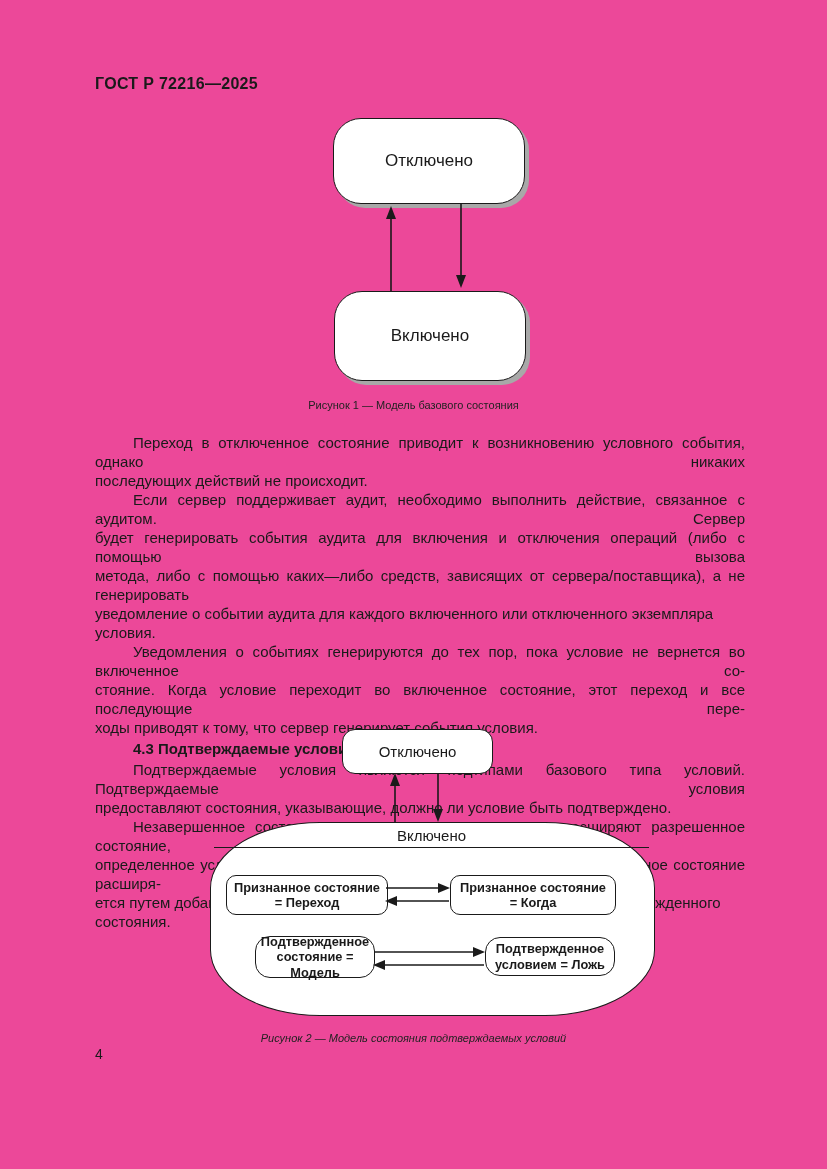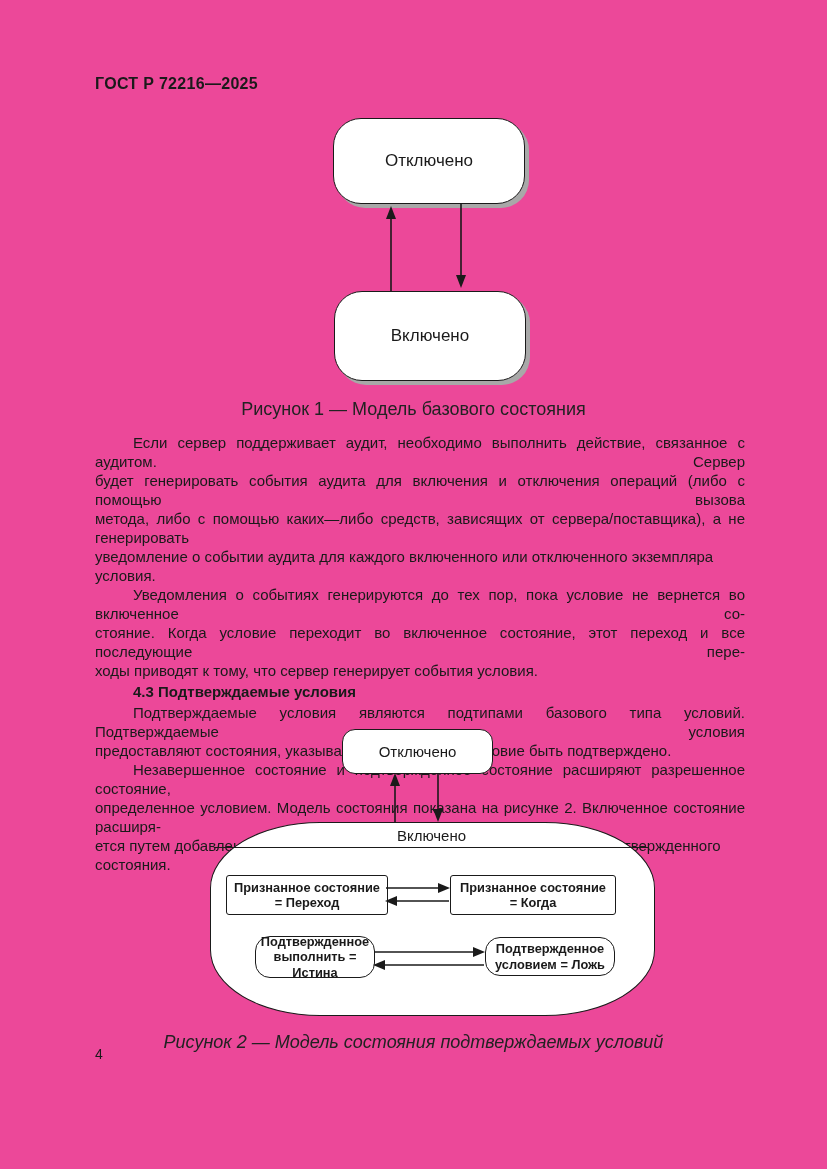--- a/index.html
+++ b/index.html
@@ -26,21 +26,21 @@
     box-shadow:4px 4px 0 #a8a8a8;
     display:flex;align-items:center;justify-content:center;
     font-size:17px;
   }
   .fig-svg{position:absolute;}
   .fig-svg line{stroke:#1a1a1a;stroke-width:1.6;}
   .fig-svg polygon{fill:#1a1a1a;}
   
   .caption{
     position:absolute;left:0;width:827px;
-    text-align:center;font-size:18px;color:#222;
+    text-align:center;font-size:11px;color:#222;
   }
   
   .body-text{
     position:absolute;left:95px;top:433px;width:650px;
     font-size:15px;line-height:19px;
   }
   .tline{text-align:justify;text-align-last:justify;white-space:normal;}
   .tline.first{text-indent:38px;}
   .tline.end{text-align:left;text-align-last:left;}
   .heading{
@@ -61,21 +61,21 @@
   .f2-header{
     position:absolute;left:210px;top:827px;width:443px;
     text-align:center;font-size:15px;
   }
   .f2-sep{
     position:absolute;left:214px;top:847px;width:435px;height:0;
     border-top:1.6px solid #1a1a1a;
   }
   .f2-inner{
     position:absolute;
-    border:1.7px solid #1a1a1a;border-radius:3px;background:#fff;
+    border:1.7px solid #1a1a1a;border-radius:10px;background:#fff;
     display:flex;flex-direction:column;align-items:center;justify-content:center;
     font-size:12.8px;font-weight:bold;line-height:15.5px;text-align:center;
   }
   .f2-b1{left:226px;top:875px;width:160px;height:38px;}
   .f2-b2{left:450px;top:875px;width:164px;height:38px;}
   .f2-b3{left:255px;top:936px;width:118px;height:40px;border-radius:15px;}
   .f2-b4{left:485px;top:937px;width:128px;height:37px;border-radius:15px;}
   .page-number{
     position:absolute;left:95px;top:1046px;font-size:14px;
   }
@@ -99,20 +99,24 @@
       <polygon points="61,91 56,104 66,104"></polygon>
     </g>
     <g>
       <line x1="131" y1="88" x2="131" y2="161"></line>
       <polygon points="131,173 126,160 136,160"></polygon>
     </g>
   </svg>
   <div class="caption" style="top:399px;">Рисунок 1 — Модель базового состояния</div>
 
   <div class="body-text">
+    <div class="para">
+      <div class="tline first">Переход в отключенное состояние приводит к возникновению условного события, однако никаких</div>
+      <div class="tline end">последующих действий не происходит.</div>
+    </div>
     <div class="para">
       <div class="tline first">Если сервер поддерживает аудит, необходимо выполнить действие, связанное с аудитом. Сервер</div>
       <div class="tline">будет генерировать события аудита для включения и отключения операций (либо с помощью вызова</div>
       <div class="tline">метода, либо с помощью каких—либо средств, зависящих от сервера/поставщика), а не генерировать</div>
       <div class="tline end">уведомление о событии аудита для каждого включенного или отключенного экземпляра условия.</div>
     </div>
     <div class="para">
       <div class="tline first">Уведомления о событиях генерируются до тех пор, пока условие не вернется во включенное со-</div>
       <div class="tline">стояние. Когда условие переходит во включенное состояние, этот переход и все последующие пере-</div>
       <div class="tline end">ходы приводят к тому, что сервер генерирует события условия.</div>
@@ -142,21 +146,21 @@
   <div class="f2-inner f2-b1">
     <span>Признанное состояние</span>
     <span>= Переход</span>
   </div>
   <div class="f2-inner f2-b2">
     <span>Признанное состояние</span>
     <span>= Когда</span>
   </div>
   <div class="f2-inner f2-b3">
     <span>Подтвержденное</span>
-    <span>выполнить = Истина</span>
+    <span>состояние = Модель</span>
   </div>
   <div class="f2-inner f2-b4">
     <span>Подтвержденное</span>
     <span>условием = Ложь</span>
   </div>
 
   <svg class="fig-svg" style="left:195px;top:725px;" width="470" height="300">
     <g>
       <line x1="200" y1="97" x2="200" y2="60"></line>
       <polygon points="200,48 195,61 205,61"></polygon>

